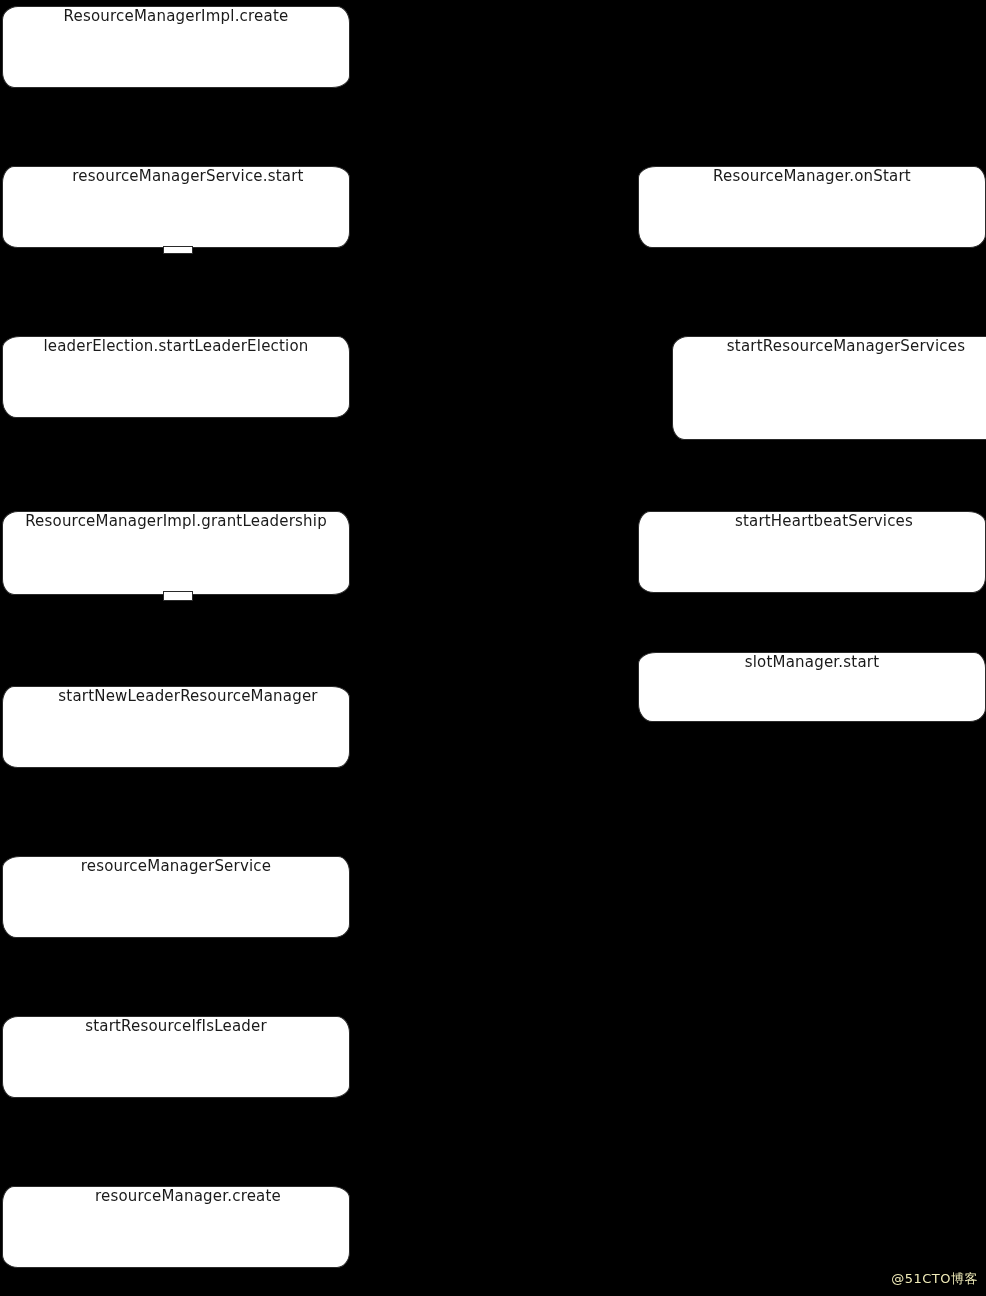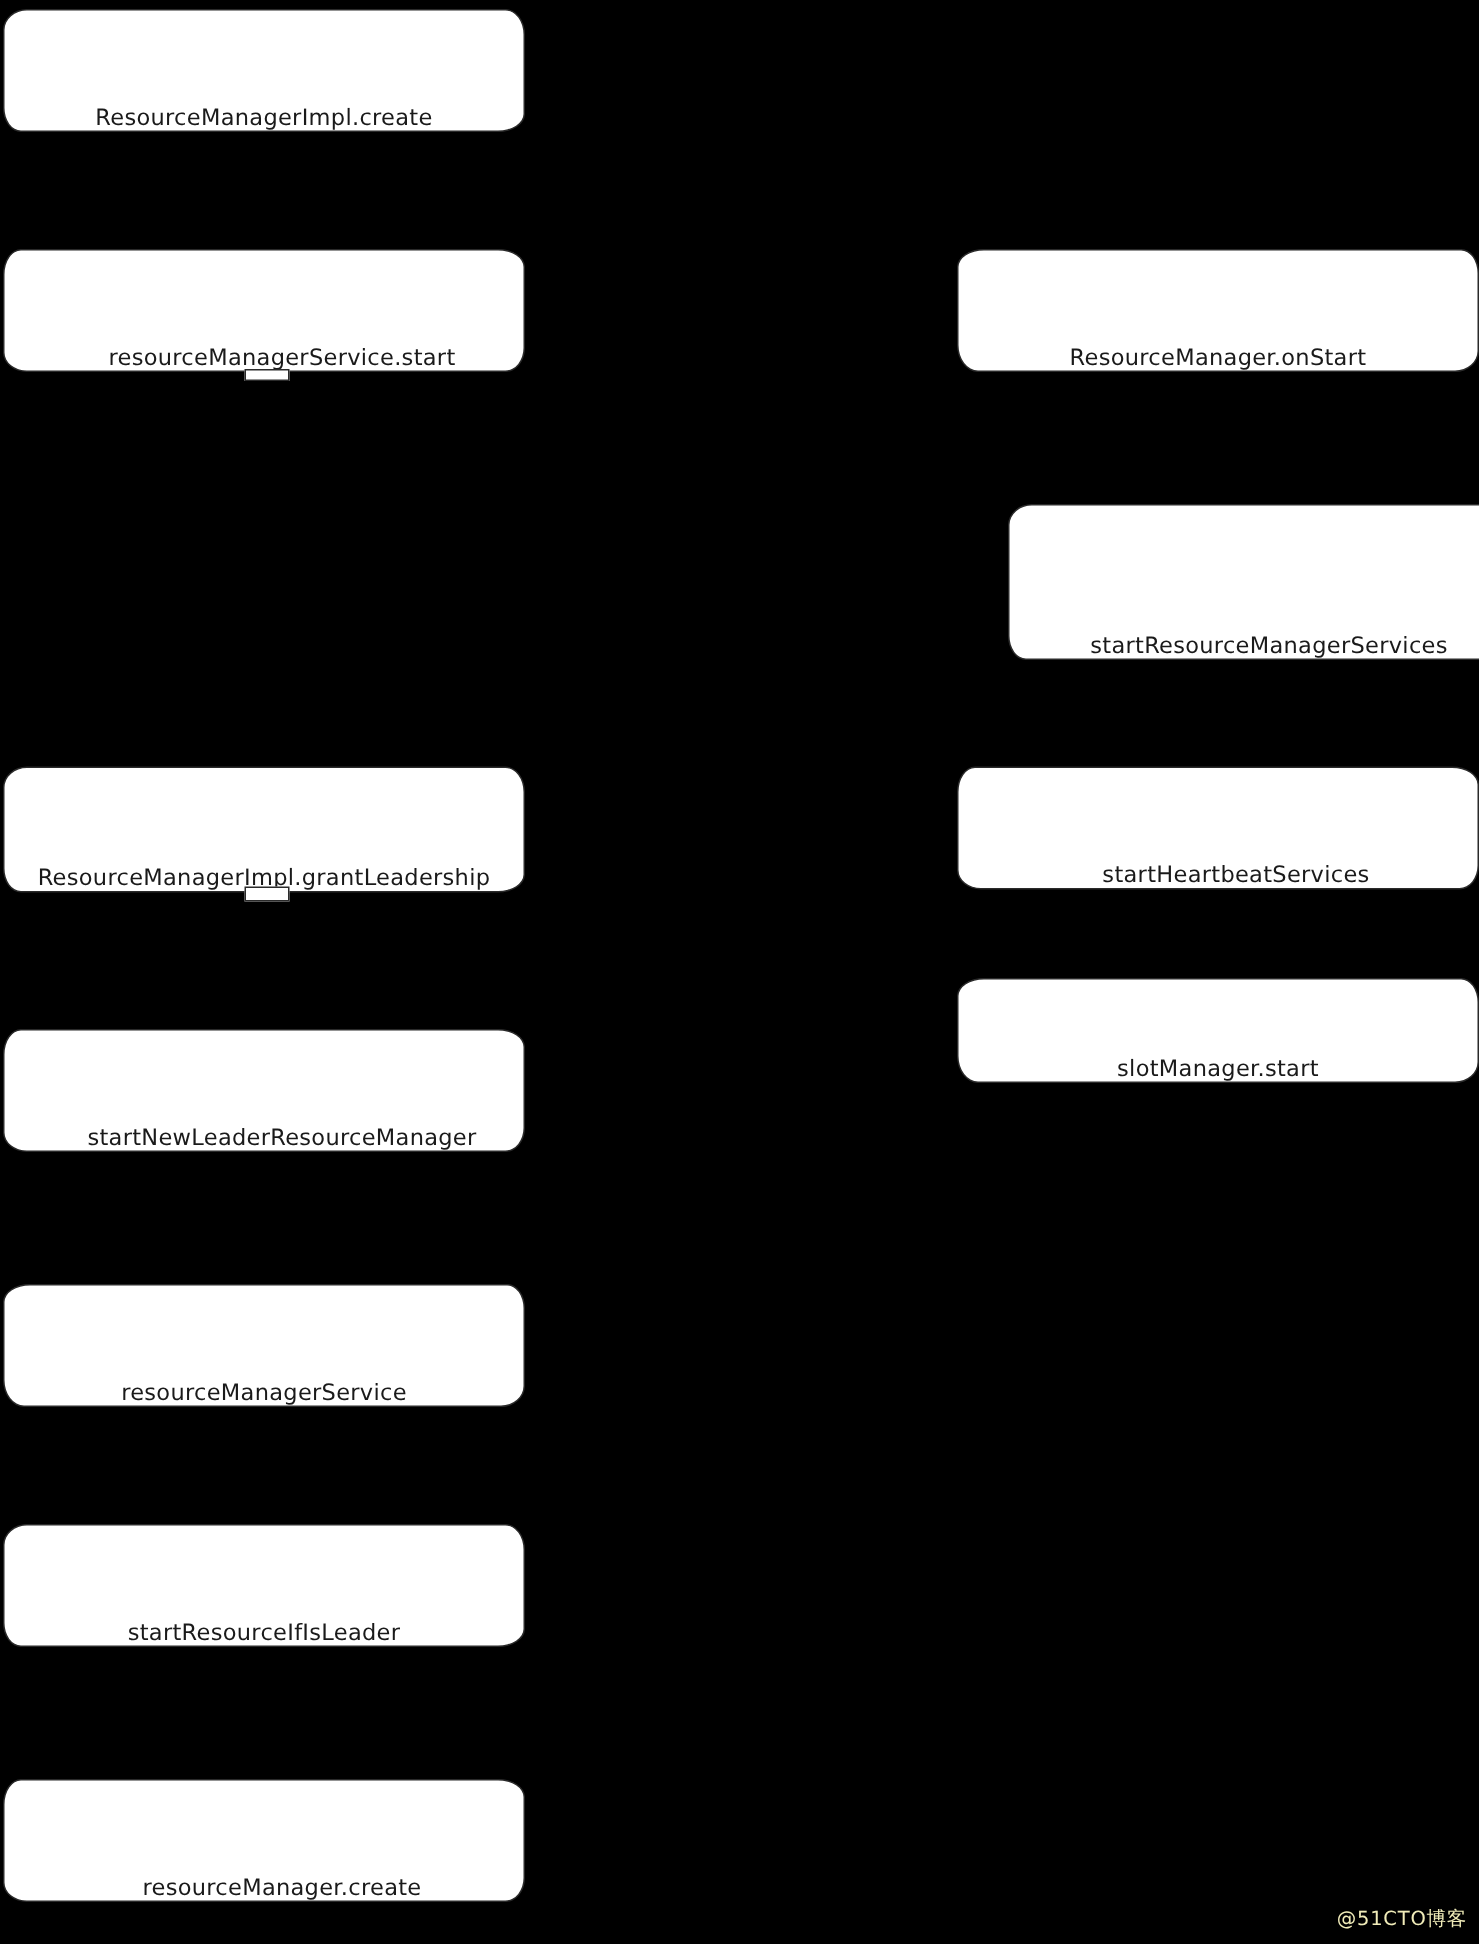--- a/index.html
+++ b/index.html
@@ -15,21 +15,21 @@
     overflow: hidden;
     font-family: "DejaVu Sans", sans-serif;
   }
   .node {
     position: absolute;
     background: #ffffff;
     color: #1a1a1a;
     border: 1px solid #2a2a2a;
     border-radius: 14px;
     display: flex;
-    align-items: flex-end;
+    align-items: flex-start;
     justify-content: center;
     text-align: center;
     font-size: 15px;
     letter-spacing: 0.2px;
     line-height: 1.2;
     box-sizing: border-box;
     
     box-shadow: 0 0 0 0.5px rgba(0,0,0,0.35);
   }
   .node .label {
@@ -64,20 +64,23 @@
 <div id="canvas">
 
   <div class="node w1" style="left:2px; top:6px; width:348px; height:82px;">
     <span class="label">ResourceManagerImpl.create</span>
   </div>
 
   <div class="node w2" style="left:2px; top:166px; width:348px; height:82px;">
     <span class="label">resourceManagerService.start</span>
   </div>
 
+  <div class="node w3" style="left:2px; top:336px; width:348px; height:82px;">
+    <span class="label">leaderElection.startLeaderElection</span>
+  </div>
 
   <div class="node w1" style="left:2px; top:511px; width:348px; height:84px;">
     <span class="label">ResourceManagerImpl.grantLeadership</span>
   </div>
 
   <div class="node w2" style="left:2px; top:686px; width:348px; height:82px;">
     <span class="label">startNewLeaderResourceManager</span>
   </div>
 
   <div class="node w3" style="left:2px; top:856px; width:348px; height:82px;">

